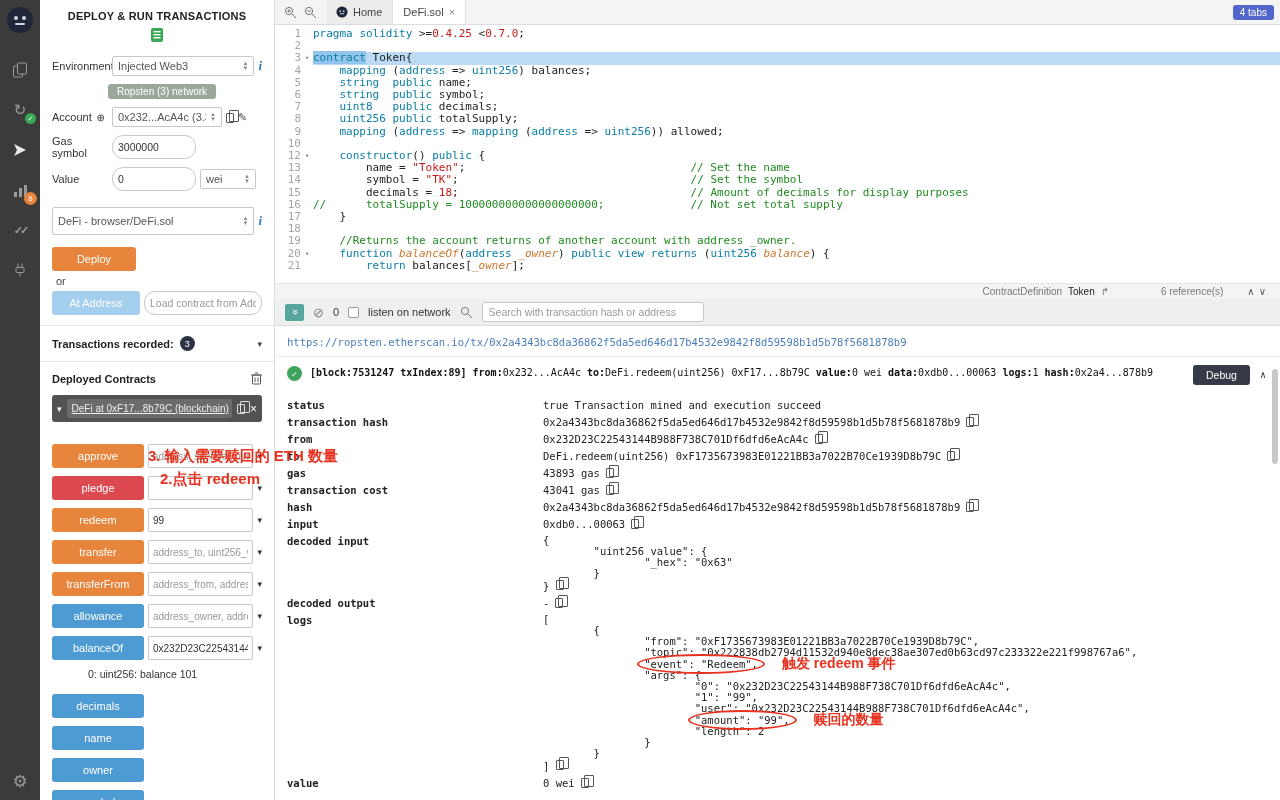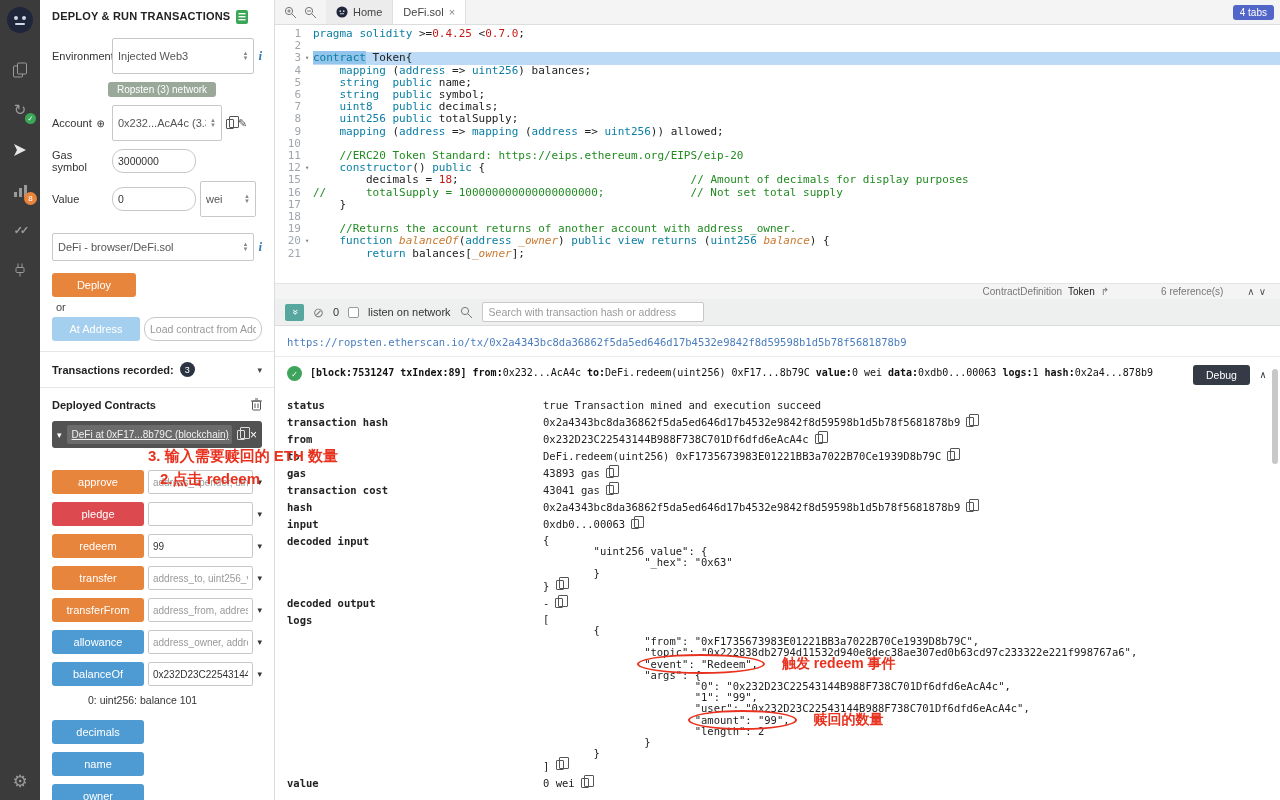--- a/index.html
+++ b/index.html
@@ -12,25 +12,25 @@
   .ab-icons{margin-top:26px;display:flex;flex-direction:column;gap:20px;align-items:center;}
   .ab-ic{width:22px;height:20px;color:#9a9a9a;position:relative;display:flex;align-items:center;justify-content:center;font-size:15px;cursor:pointer;}
   .ab-ic.active{color:#e8e8e8;}
   .ab-check{font-size:11px;font-weight:bold;letter-spacing:-3px;}
   .badge-o{position:absolute;right:-6px;bottom:-5px;background:#e8853d;color:#fff;border-radius:50%;width:13px;height:13px;font-size:8px;display:flex;align-items:center;justify-content:center;font-family:"Liberation Sans",sans-serif;}
   .badge-g{position:absolute;right:-5px;bottom:-4px;background:#3aa757;color:#fff;border-radius:50%;width:11px;height:11px;font-size:7px;display:flex;align-items:center;justify-content:center;}
   .ab-gear{position:absolute;bottom:8px;font-size:17px;color:#9a9a9a;cursor:pointer;}
 
   
   #side-panel{position:absolute;left:40px;top:0;width:235px;height:800px;background:#fff;border-right:1px solid #dcdcdc;padding:10px 12px;overflow:hidden;}
-  .sp-title-row{display:flex;align-items:flex-start;gap:6px;margin-bottom:14px;}
+  .sp-title-row{display:flex;align-items:center;gap:6px;margin-bottom:14px;flex-direction:column;}
   .sp-title{font-size:11px;font-weight:bold;color:#222;letter-spacing:.2px;}
   .form-row{display:flex;align-items:center;margin-bottom:8px;gap:4px;}
   .form-label{width:56px;font-size:11px;color:#333;flex:none;}
-  .sel{border:1px solid #c8c8c8;border-radius:2px;height:36px;display:flex;align-items:center;padding:0 5px;font-size:11px;color:#555;background:#fff;gap:4px;cursor:pointer;min-width:0;}
+  .sel{border:1px solid #c8c8c8;border-radius:2px;height:20px;display:flex;align-items:center;padding:0 5px;font-size:11px;color:#555;background:#fff;gap:4px;cursor:pointer;min-width:0;}
   .sel .txt{flex:1;white-space:nowrap;overflow:hidden;min-width:0;}
   .updown{color:#888;font-size:6px;line-height:5px;display:flex;flex-direction:column;flex:none;}
   .info-i{color:#357ab7;font-family:"Liberation Serif",serif;font-style:italic;font-weight:bold;font-size:13px;cursor:pointer;flex:none;}
   .net-badge{display:inline-block;background:#9aa89a;color:#fff;font-size:10px;padding:2px 9px;border-radius:3px;margin:-2px 0 8px 56px;}
   .inp{border:1px solid #c8c8c8;border-radius:11px;height:24px;font-size:10.5px;padding:8px 5px;color:#333;font-family:"Liberation Sans",sans-serif;min-width:0;}
   .mini-ic{color:#555;font-size:11px;cursor:pointer;flex:none;}
   .plus-ic{font-size:10px;color:#333;margin-left:2px;cursor:pointer;}
   .btn{height:24px;border:none;border-radius:3px;color:#fff;font-size:11px;cursor:pointer;font-family:"Liberation Sans",sans-serif;}
   .w-btn{width:92px;flex:none;}
   .btn-orange{background:#e8853d;}
@@ -371,28 +371,33 @@
         <div class="gut-num">9</div>
         <div class="gut-fold"></div>
         <div class="codeln">    <span class="kw">mapping</span> (<span class="kw">address</span> =&gt; <span class="kw">mapping</span> (<span class="kw">address</span> =&gt; <span class="kw">uint256</span>)) allowed;</div>
       </div>
       <div class="ed-row">
         <div class="gut-num">10</div>
         <div class="gut-fold"></div>
         <div class="codeln">&nbsp;</div>
       </div>
       <div class="ed-row">
-        <div class="gut-num">11</div>
-        <div class="gut-fold"></div>
-        <div class="codeln">    <span class="com">//ERC20 Token Standard: https://eips.ethereum.org/EIPS/eip-20</span></div>
-      </div>
-      <div class="ed-row">
         <div class="gut-num">12</div>
         <div class="gut-fold">▾</div>
         <div class="codeln">    <span class="kw">constructor</span>() <span class="kw">public</span> {</div>
+      </div>
+      <div class="ed-row">
+        <div class="gut-num">13</div>
+        <div class="gut-fold"></div>
+        <div class="codeln">        name = <span class="str">"Token"</span>;                                  <span class="com">// Set the name</span></div>
+      </div>
+      <div class="ed-row">
+        <div class="gut-num">14</div>
+        <div class="gut-fold"></div>
+        <div class="codeln">        symbol = <span class="str">"TK"</span>;                                   <span class="com">// Set the symbol</span></div>
       </div>
       <div class="ed-row">
         <div class="gut-num">15</div>
         <div class="gut-fold"></div>
         <div class="codeln">        decimals = <span class="num">18</span>;                                   <span class="com">// Amount of decimals for display purposes</span></div>
       </div>
       <div class="ed-row">
         <div class="gut-num">16</div>
         <div class="gut-fold"></div>
         <div class="codeln"><span class="com">//      totalSupply = 100000000000000000000;             // Not set total supply</span></div>

